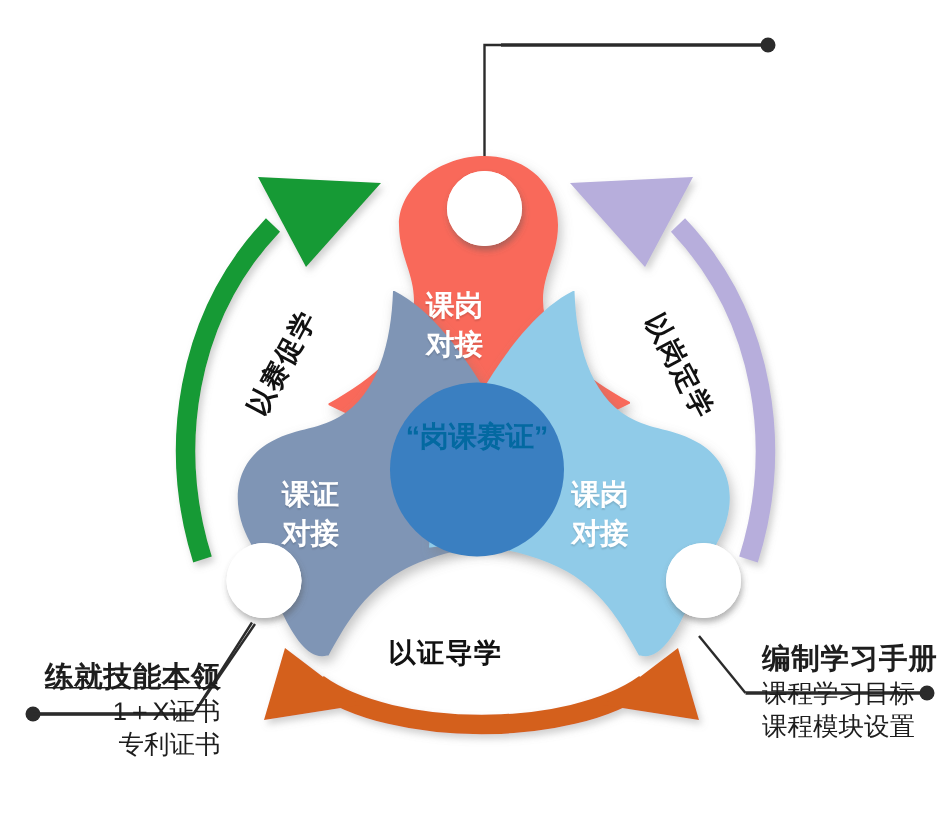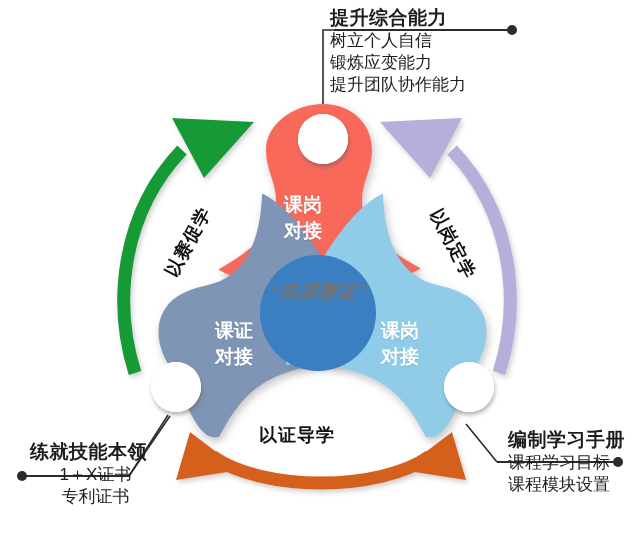--- a/index.html
+++ b/index.html
@@ -18,37 +18,37 @@
   .callout{position:absolute;color:#1d1d1d;white-space:nowrap;}
   .callout .head{
     font-size:19px;font-weight:bold;letter-spacing:0.5px;line-height:24px;
   }
   .callout .sub{
     font-size:17px;font-weight:normal;line-height:22px;
   }
   .callout.top{left:330px;top:6px;text-align:left;}
   .callout.bl{left:18px;top:440px;text-align:center;}
   .callout.br{left:508px;top:428px;text-align:left;}
-  .callout.bl .head{text-align:right;padding-left:12px;}
-  .callout.bl .sub{text-align:center;padding-left:26px;}
+  .callout.bl .head{text-align:right;padding-left:12px;text-decoration:underline;}
+  .callout.bl .sub{text-align:right;padding-left:26px;}
 
   
   .seg-label{
     position:absolute;color:#ffffff;font-size:19px;font-weight:bold;
     line-height:26px;text-align:left;white-space:nowrap;
     text-shadow:0 1px 1px rgba(0,0,0,.12);
   }
   .seg-top{left:284px;top:192px;}
-  .seg-left{left:215px;top:318px;}
+  .seg-left{left:188px;top:318px;}
   .seg-right{left:381px;top:318px;}
 
   .core-label{
     position:absolute;left:263px;top:278px;width:110px;
-    color:#737373;font-size:19px;font-weight:bold;line-height:27px;
-    text-align:center;white-space:nowrap;font-style:italic;
+    color:#0369a1;font-size:19px;font-weight:bold;line-height:27px;
+    text-align:center;white-space:nowrap;
   }
 
   
   .arc-label{
     position:absolute;font-size:18px;font-weight:bold;color:#111;
     white-space:nowrap;letter-spacing:1px;
   }
   .arc-left{left:150px;top:230px;transform:rotate(-62deg);transform-origin:50% 50%;}
   .arc-right{left:415px;top:232px;transform:rotate(62deg);transform-origin:50% 50%;}
   .arc-bottom{left:259px;top:423px;}
@@ -178,26 +178,20 @@
   </div>
 
   <div class="core-label">
     <div>“岗课赛证”</div>
   </div>
 
   <div class="arc-label arc-left">以赛促学</div>
   <div class="arc-label arc-right">以岗定学</div>
   <div class="arc-label arc-bottom">以证导学</div>
 
-  <div class="callout top">
-    <div class="head">提升综合能力</div>
-    <div class="sub">树立个人自信</div>
-    <div class="sub">锻炼应变能力</div>
-    <div class="sub">提升团队协作能力</div>
-  </div>
 
   <div class="callout bl">
     <div class="head">练就技能本领</div>
     <div class="sub">1＋X证书</div>
     <div class="sub">专利证书</div>
   </div>
 
   <div class="callout br">
     <div class="head">编制学习手册</div>
     <div class="sub">课程学习目标</div>

